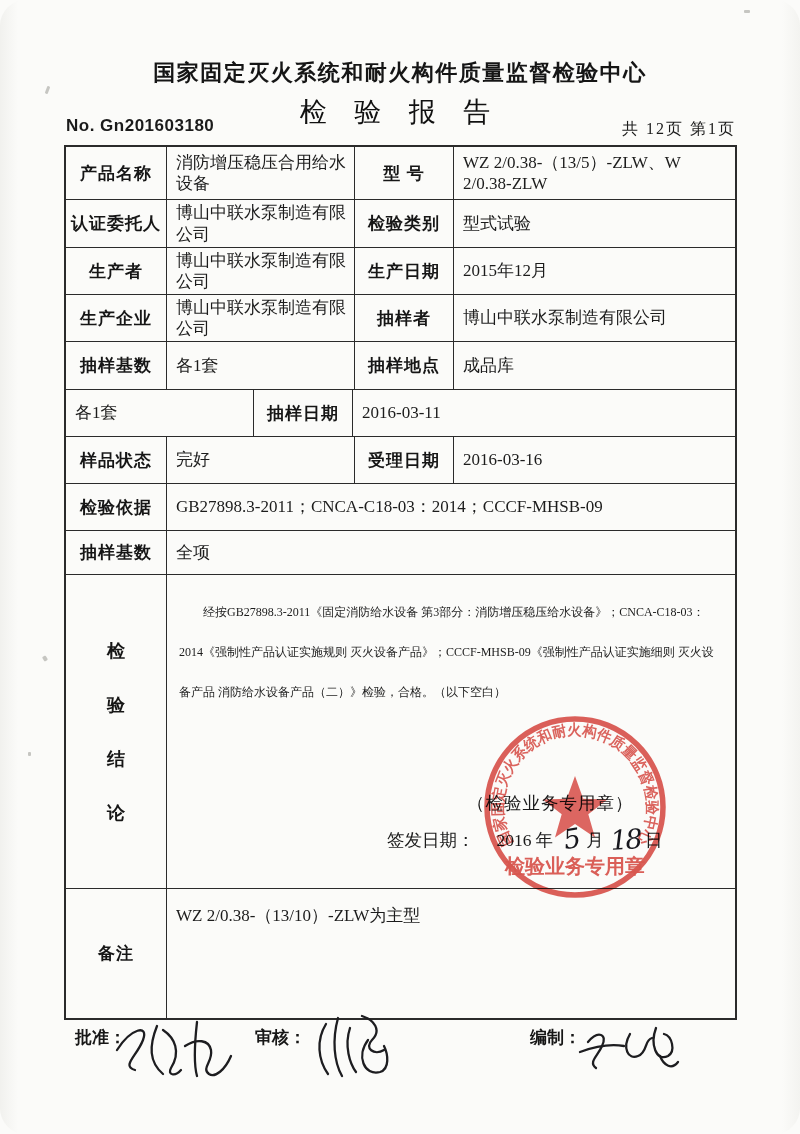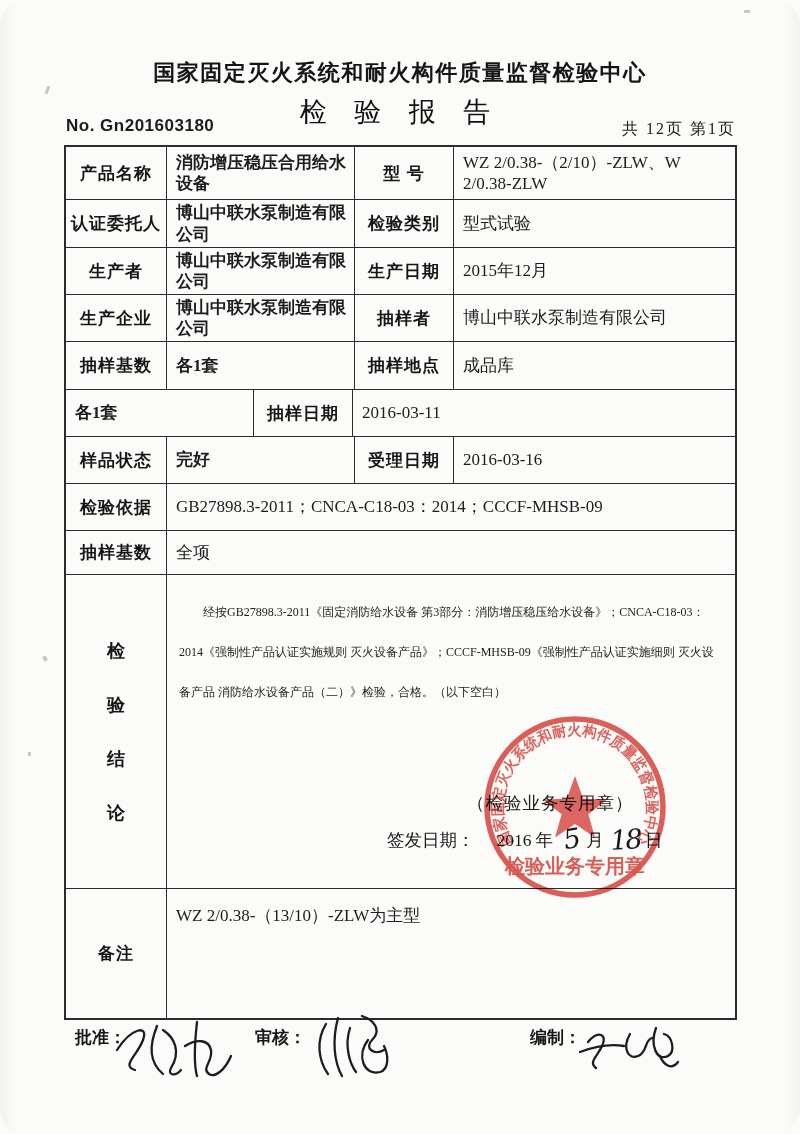--- a/index.html
+++ b/index.html
@@ -47,21 +47,21 @@
   .lbl{
     justify-content:center;text-align:center;
     font-family:"Liberation Sans","DejaVu Sans",sans-serif;font-weight:bold;
     font-size:17px;letter-spacing:1px;color:#161616;
   }
   .val{
     padding:3px 8px 3px 9px;font-size:17px;line-height:1.25;color:#1c1c1c;
     text-align:left;
   }
   .c1{width:101px;border-right:1.5px solid #2b2b2b;}
-  .c2{width:188px;border-right:1.5px solid #2b2b2b;font-weight:bold;}
+  .c2{width:188px;border-right:1.5px solid #2b2b2b;}
   .c3{width:99px;border-right:1.5px solid #2b2b2b;}
   .c4{flex:1;}
   .cv{flex:1;}
   .h52{height:52px}.h48{height:48px}.h47{height:47px}.h44{height:44px}
   
   .concl-row{height:314px;align-items:stretch;}
   .vert-lbl{
     display:flex;align-items:center;justify-content:center;
   }
   .vert-lbl span{
@@ -115,21 +115,21 @@
   <div class="report-title">检 验 报 告</div>
   <div class="report-no">No. Gn201603180</div>
   <div class="page-count">共 12页 第1页</div>
 
   <div class="rpt">
 
     <div class="row h52">
       <div class="cell lbl c1">产品名称</div>
       <div class="cell val c2">消防增压稳压合用给水设备</div>
       <div class="cell lbl c3">型 号</div>
-      <div class="cell val c4">WZ 2/0.38-（2/10）-ZLW、W 2/0.38-ZLW</div>
+      <div class="cell val c4">WZ 2/0.38-（13/5）-ZLW、W 2/0.38-ZLW</div>
     </div>
 
     <div class="row h48">
       <div class="cell lbl c1">认证委托人</div>
       <div class="cell val c2">博山中联水泵制造有限公司</div>
       <div class="cell lbl c3">检验类别</div>
       <div class="cell val c4">型式试验</div>
     </div>
 
     <div class="row h47">

